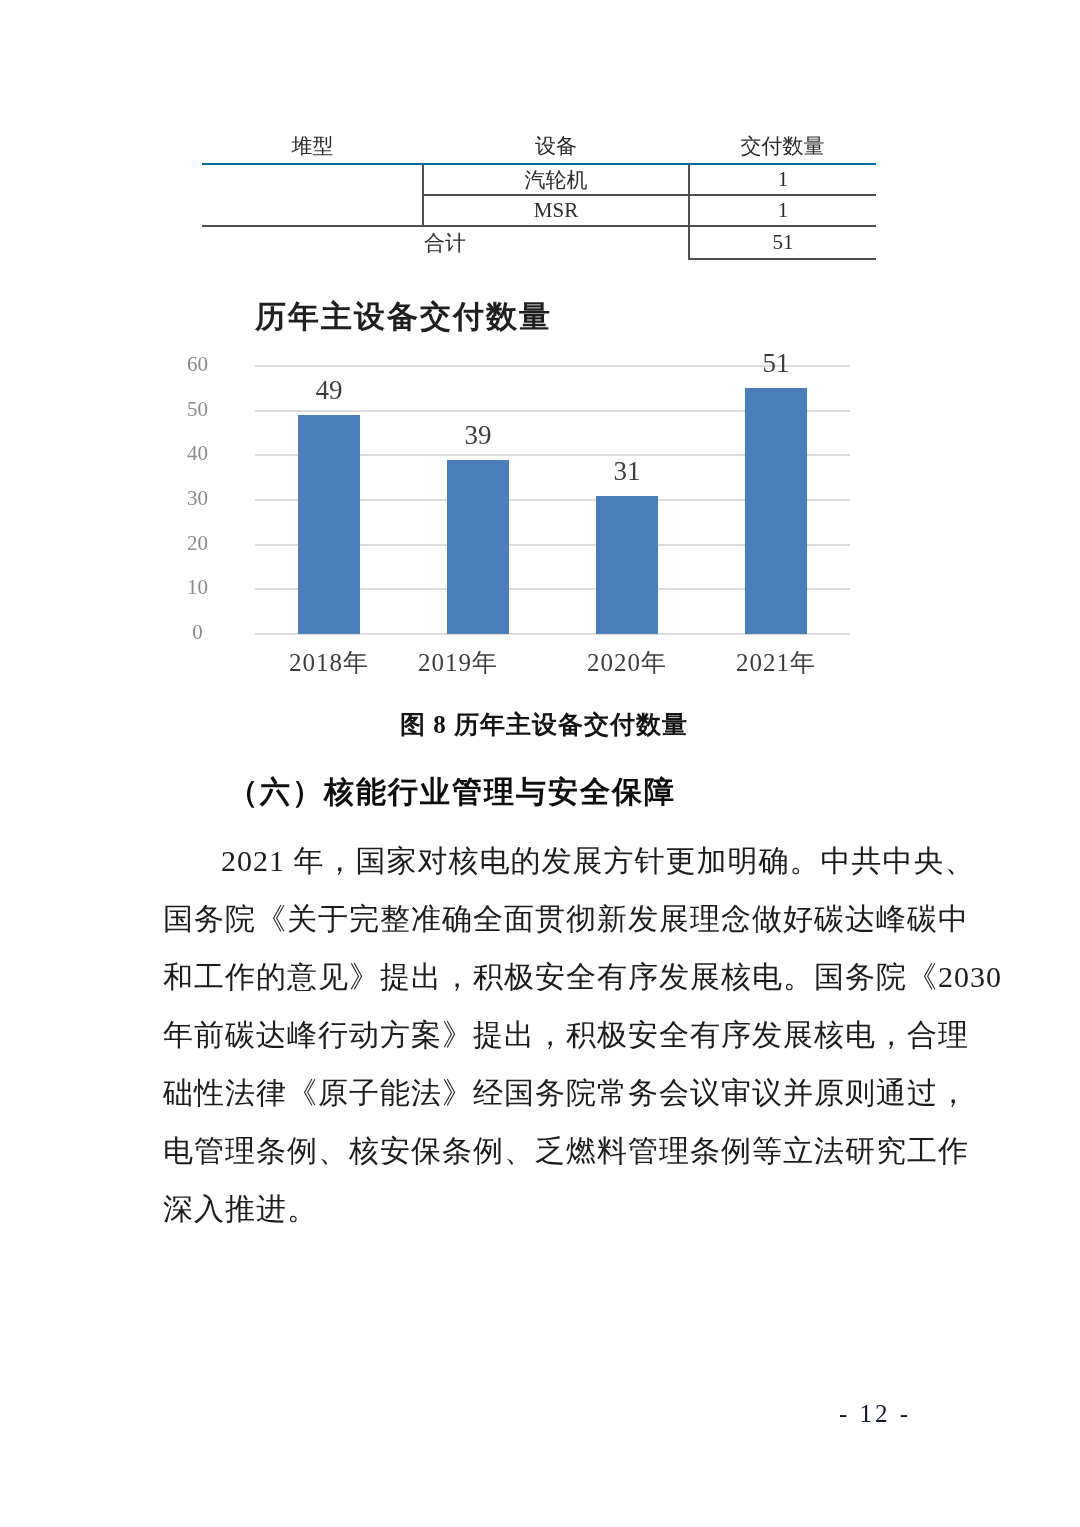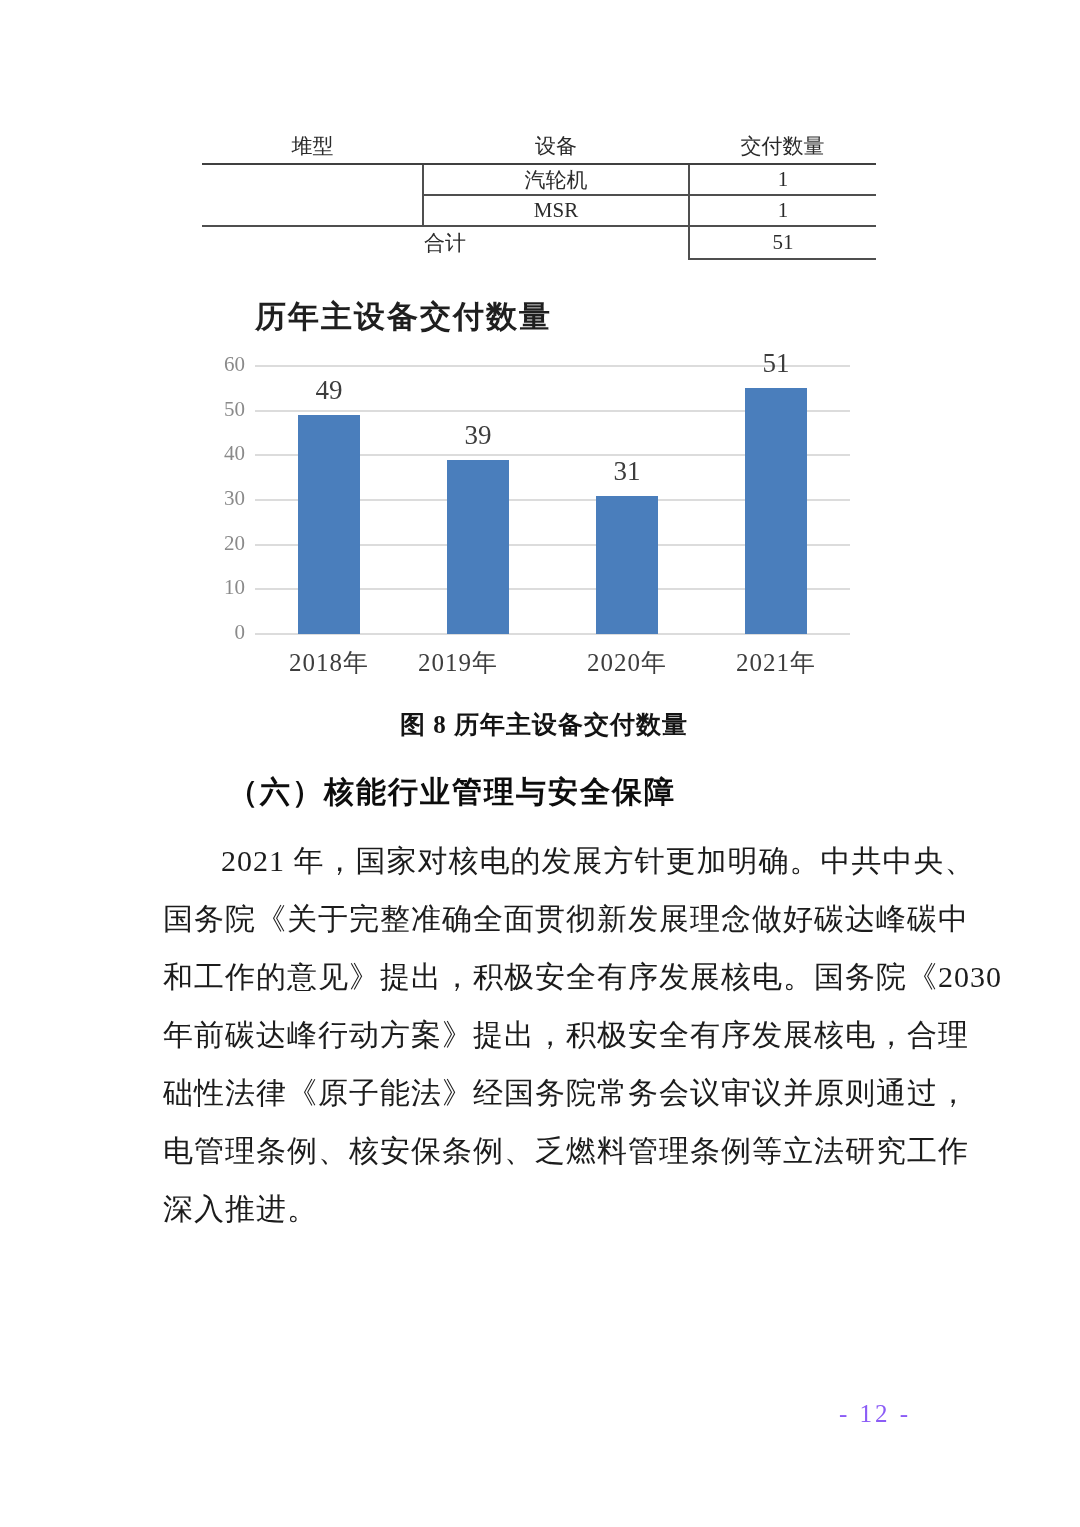--- a/index.html
+++ b/index.html
@@ -12,39 +12,39 @@
 
   
   table.equip-table {
     position:absolute; left:202px; top:128px; width:674px;
     border-collapse:collapse; table-layout:fixed;
     font-size:21px; color:#2b2b2b; text-align:center;
   }
   table.equip-table td, table.equip-table th {
     font-weight:normal; vertical-align:middle; padding:0;
   }
-  .equip-table .hrow th { height:36px; border-bottom:2px solid #404040; }
+  .equip-table .hrow th { height:36px; border-bottom:2px solid #0369a1; }
   .equip-table .r1 td, .equip-table .r2 td { height:31px; }
   .equip-table .r3 td { height:33px; }
   .equip-table td.reactor-cell { border-right:2px solid #4f4f4f; border-bottom:2px solid #4f4f4f; }
   .equip-table td.equip-cell-1 { border-right:2px solid #4f4f4f; border-bottom:2px solid #4f4f4f; }
   .equip-table td.qty-cell-1   { border-bottom:2px solid #4f4f4f; }
   .equip-table td.equip-cell-2 { border-right:2px solid #4f4f4f; border-bottom:2px solid #4f4f4f; }
   .equip-table td.qty-cell-2   { border-bottom:2px solid #4f4f4f; }
   .equip-table td.total-cell   { border-right:2px solid #4f4f4f; }
   .equip-table td.qty-cell-3   { border-bottom:2px solid #4f4f4f; }
 
   
   .chart { position:absolute; left:0; top:290px; width:1080px; height:410px; }
   .chart-title {
     position:absolute; left:255px; top:6px; width:595px; text-align:left;
     font-size:31px; font-weight:bold; color:#1f1f1f; letter-spacing:2px;
   }
   .gridline { position:absolute; height:2px; background:#dcdcdc; }
-  .y-tick-label { position:absolute; text-align:right; font-size:21px; color:#8a8a8a; }
+  .y-tick-label { position:absolute; text-align:center; font-size:21px; color:#8a8a8a; }
   .bar { position:absolute; }
   .bar-value-label { position:absolute; text-align:center; font-size:27px; color:#3d3d3d; }
   .x-category-label { position:absolute; text-align:center; font-size:25px; color:#3d3d3d; letter-spacing:1px; }
 
   
   .figure-caption {
     position:absolute; left:163px; top:708px; width:762px; text-align:center;
     font-size:25px; font-weight:bold; color:#141414; letter-spacing:1px;
   }
   .section-heading {
@@ -55,21 +55,21 @@
   .body-line {
     height:58px; line-height:58px; white-space:nowrap;
     text-align:justify; text-align-last:justify; text-justify:inter-character;
     letter-spacing:1px;
   }
   .body-line.first { text-indent:58px; }
   .body-line.last  { text-align-last:left; }
 
   .page-number {
     position:absolute; left:780px; top:1400px; width:190px; text-align:center;
-    font-size:25px; color:#8b5cf6; letter-spacing:3px;
+    font-size:25px; color:#0f172a; letter-spacing:3px;
   }
 </style>
 </head>
 <body>
 
 <div id="page">
 
   <table class="equip-table">
     <colgroup>
         <col style="width:221px">

